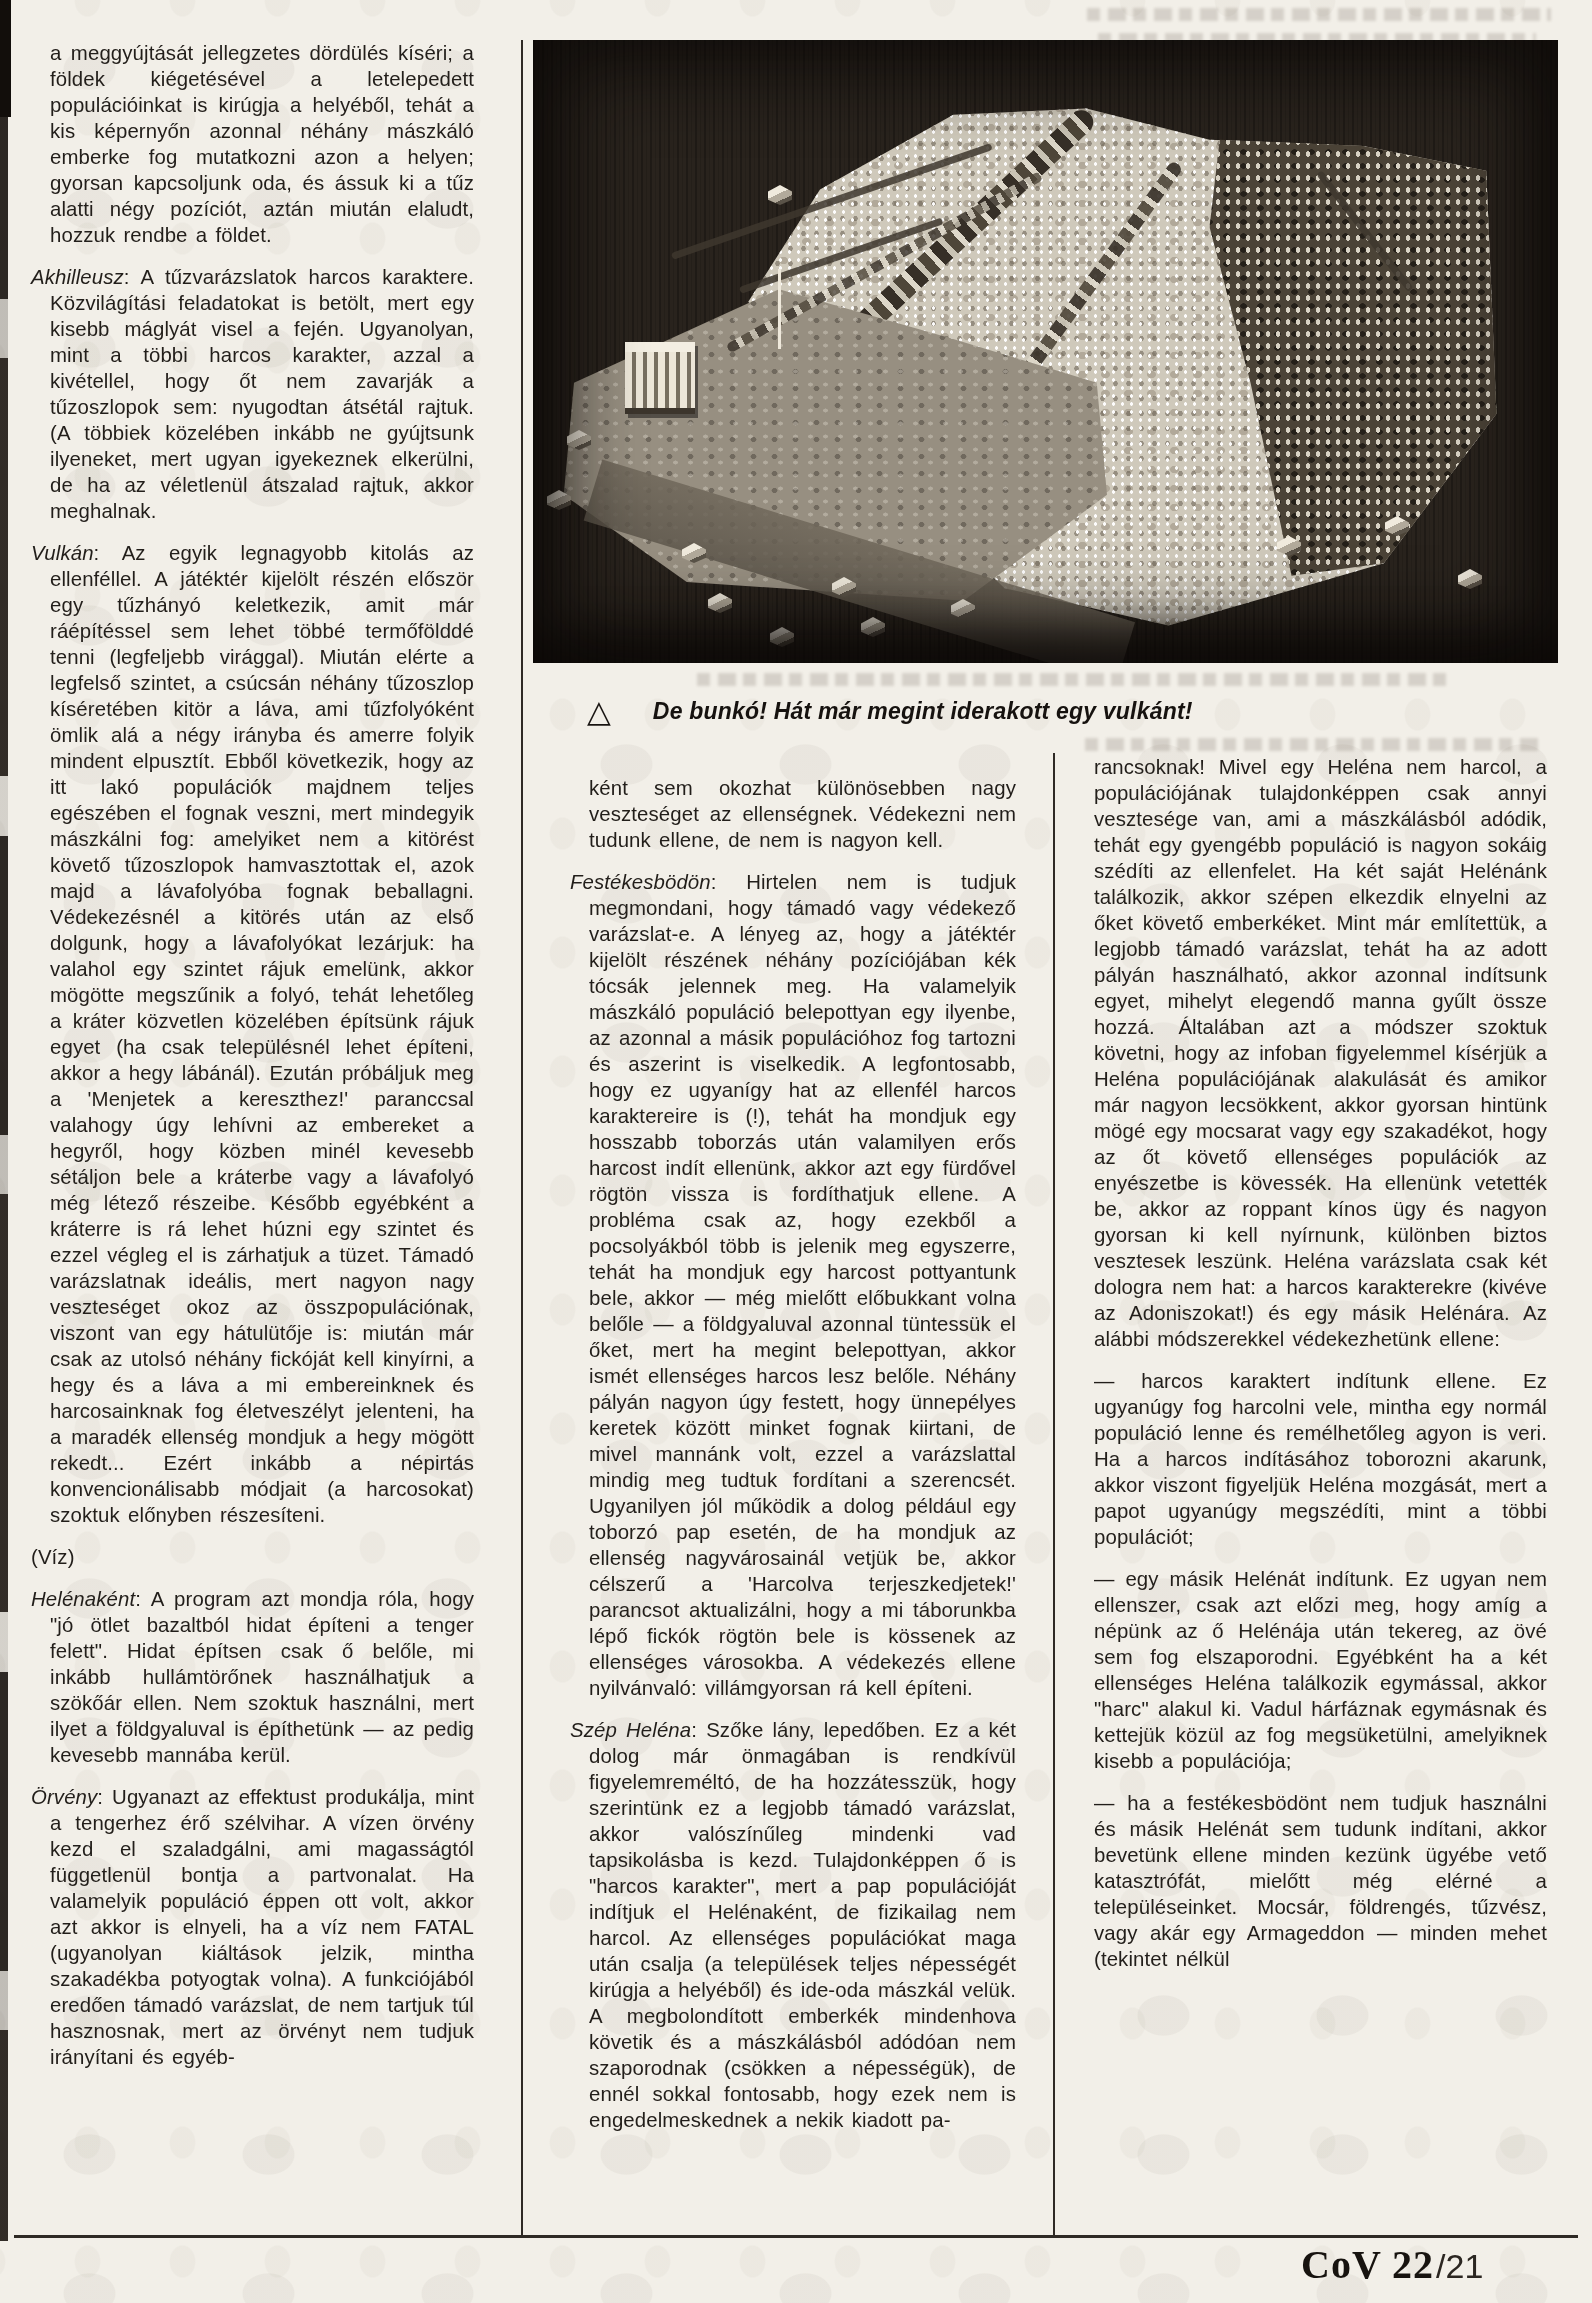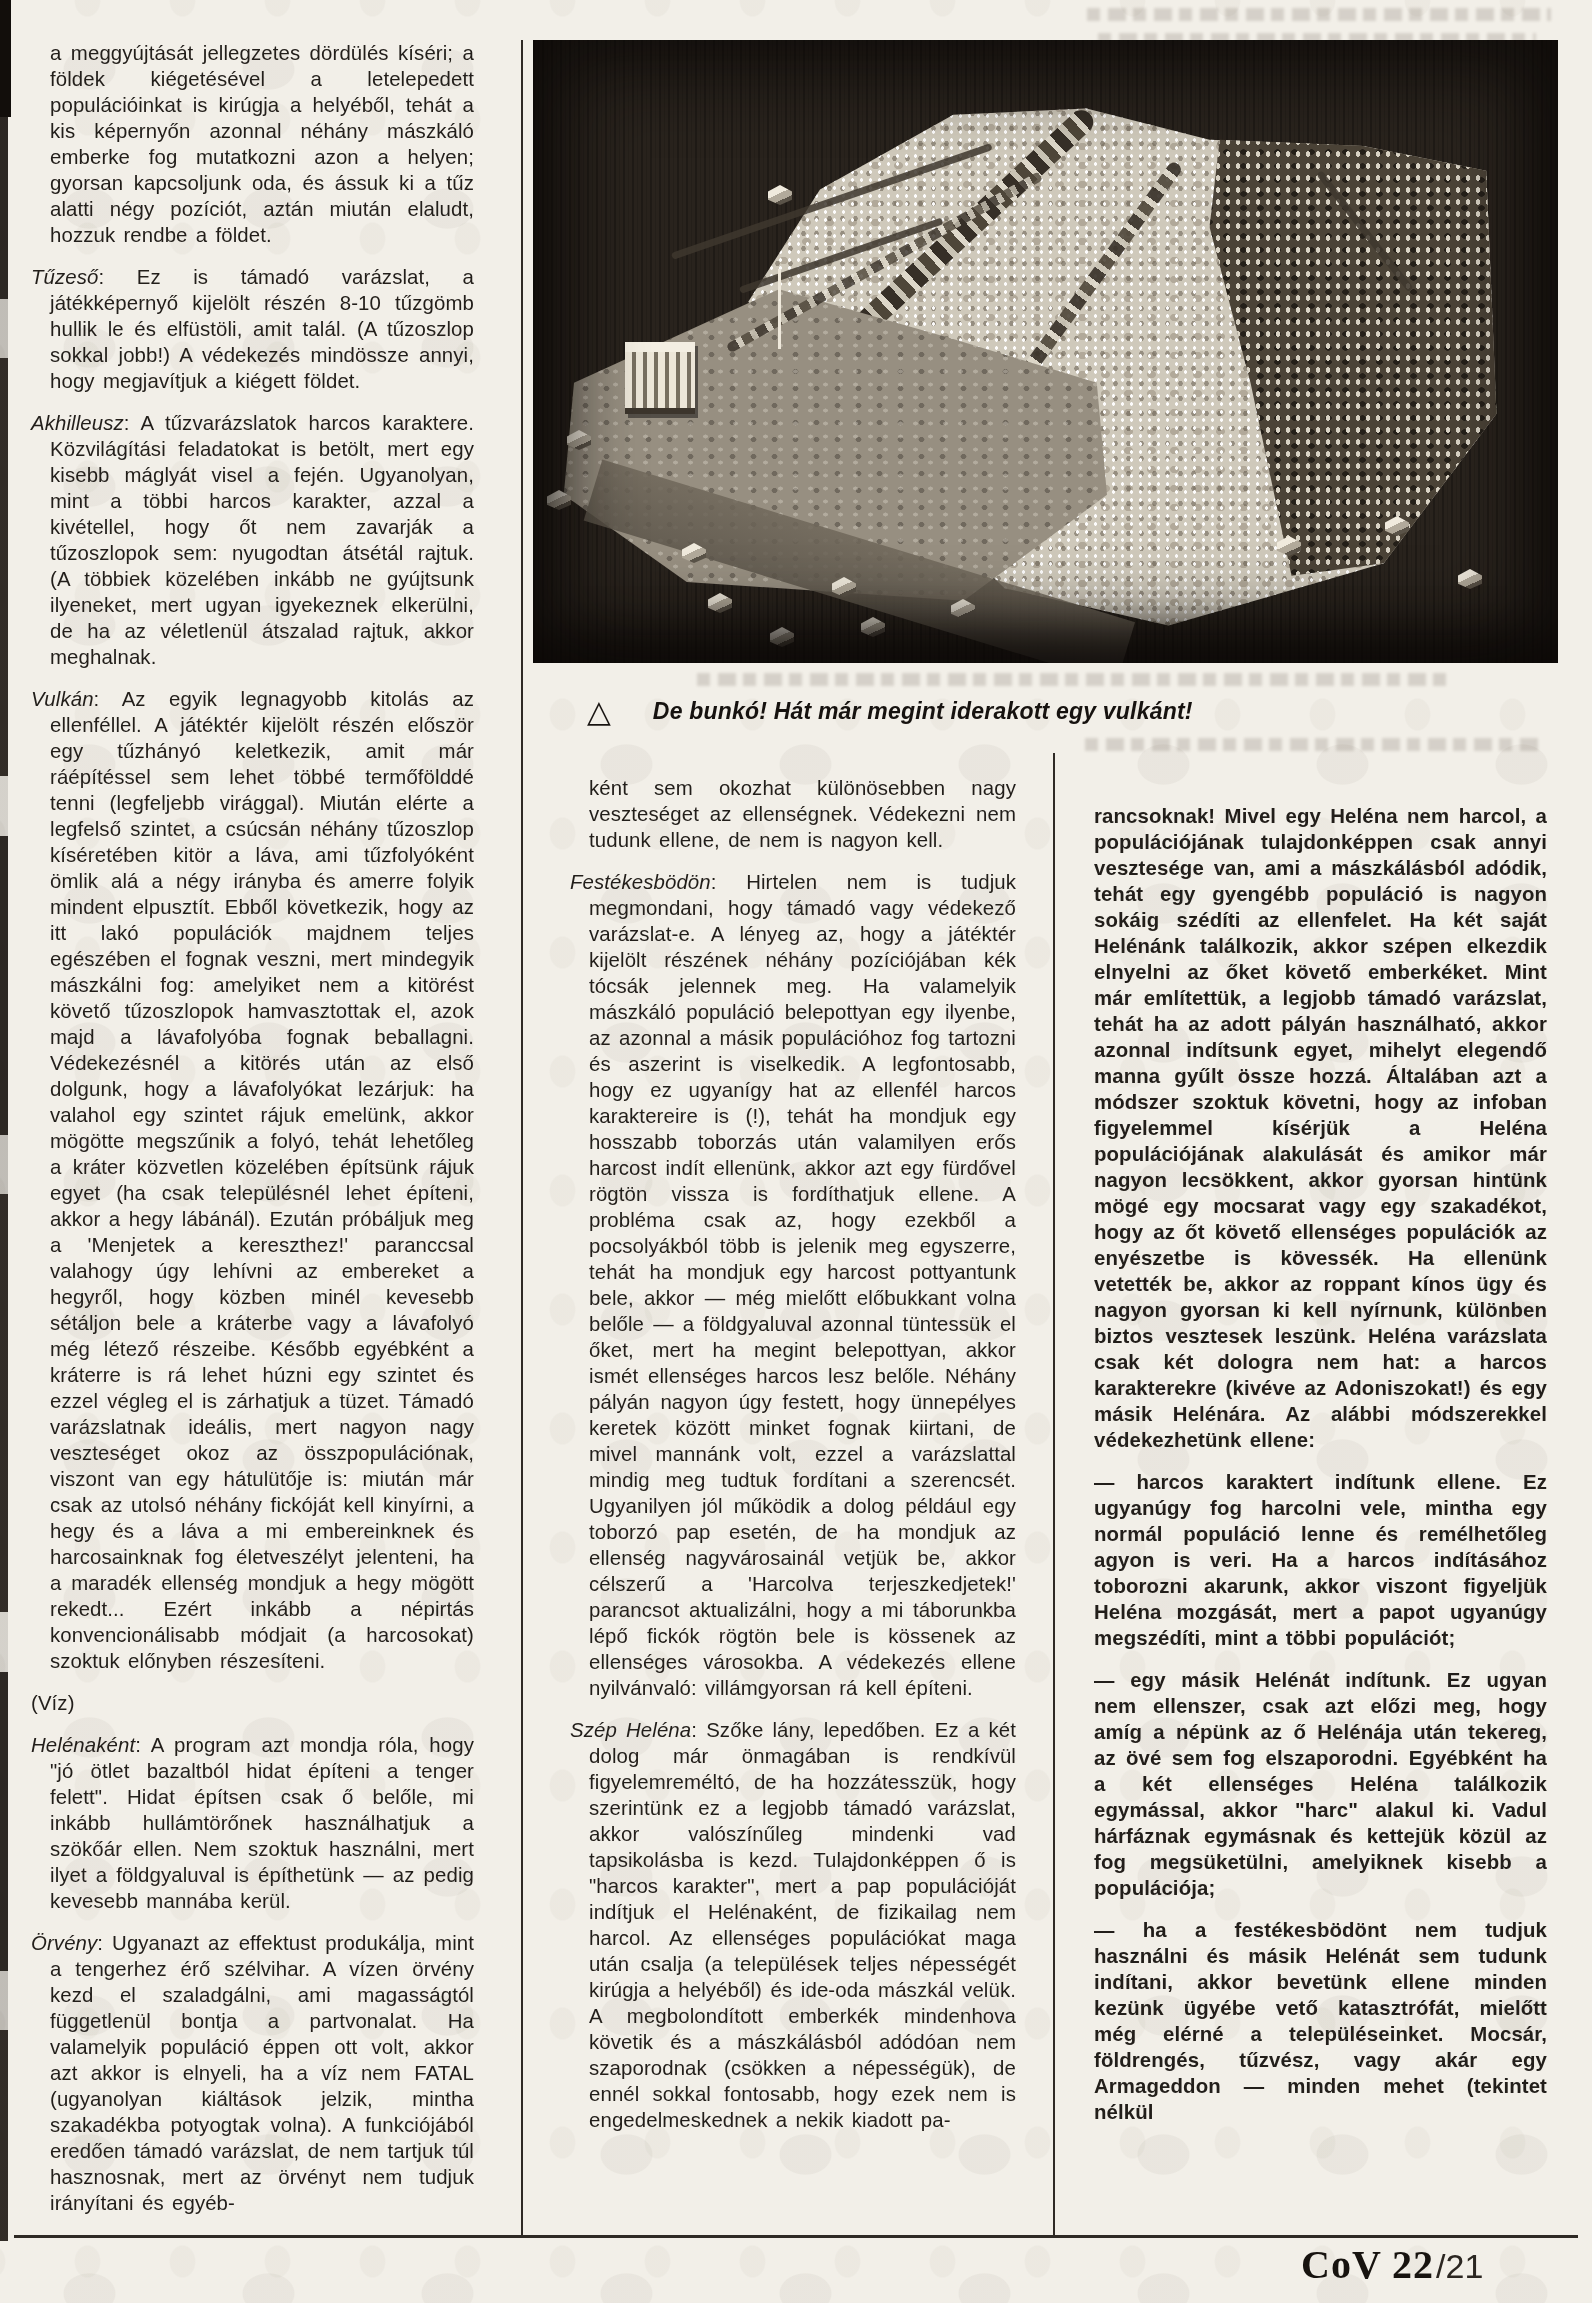--- a/index.html
+++ b/index.html
@@ -34,21 +34,21 @@
   }
   
   .col{
     position:absolute;overflow:hidden;
     font-size:20.4px;line-height:26px;
     text-align:justify;letter-spacing:0.1px;word-spacing:2.5px;
     color:#221e1a;
   }
   .col-left  {left:15px;  top:24px;  width:475px; height:2207px;}
   .col-mid   {left:554px; top:759px; width:478px; height:1475px;}
-  .col-right {left:1078px;top:787px; width:485px; height:1475px;font-weight:bold;}
+  .col-right {left:1078px;top:738px; width:485px; height:1475px;}
   .para{margin:16px;}
   .para.hang{padding-left:19px;text-indent:-19px;}
   .para.cont{padding-left:19px;text-indent:0;}
   .para.flush{padding-left:0;text-indent:0;}
   .term{font-style:italic;}
   
   .vrule{position:absolute;width:2px;background:#2f2a25;}
   .vrule1{left:521px;top:40px;height:2195px;}
   .vrule2{left:1053px;top:753px;height:1482px;}
   .hrule-bottom{position:absolute;left:14px;top:2235px;width:1564px;height:3px;background:#2f2a25;}
@@ -171,21 +171,20 @@
 <div class="caption">
   <span class="tri">△</span>
   <span class="cap-text">De bunkó! Hát már megint iderakott egy vulkánt!</span>
 </div>
 
 <div class="vrule vrule1"></div>
 <div class="vrule vrule2"></div>
 
 <div class="col col-left" id="col-left">
     <div class="para cont">a meggyújtását jellegzetes dördülés kíséri; a földek kiégetésével a letelepedett populációinkat is kirúgja a helyéből, tehát a kis képernyőn azonnal néhány mászkáló emberke fog mutatkozni azon a helyen; gyorsan kapcsoljunk oda, és ássuk ki a tűz alatti négy pozíciót, aztán miután elaludt, hozzuk rendbe a földet.</div>
-    <div class="para hang"><span class="term">Tűzeső</span>: Ez is támadó varázslat, a játékképernyő kijelölt részén 8-10 tűzgömb hullik le és elfüstöli, amit talál. (A tűzoszlop sokkal jobb!) A védekezés mindössze annyi, hogy megjavítjuk a kiégett földet.</div>
     <div class="para hang"><span class="term">Akhilleusz</span>: A tűzvarázslatok harcos karaktere. Közvilágítási feladatokat is betölt, mert egy kisebb máglyát visel a fején. Ugyanolyan, mint a többi harcos karakter, azzal a kivétellel, hogy őt nem zavarják a tűzoszlopok sem: nyugodtan átsétál rajtuk. (A többiek közelében inkább ne gyújtsunk ilyeneket, mert ugyan igyekeznek elkerülni, de ha az véletlenül átszalad rajtuk, akkor meghalnak.</div>
     <div class="para hang"><span class="term">Vulkán</span>: Az egyik legnagyobb kitolás az ellenféllel. A játéktér kijelölt részén először egy tűzhányó keletkezik, amit már ráépítéssel sem lehet többé termőfölddé tenni (legfeljebb virággal). Miután elérte a legfelső szintet, a csúcsán néhány tűzoszlop kíséretében kitör a láva, ami tűzfolyóként ömlik alá a négy irányba és amerre folyik mindent elpusztít. Ebből következik, hogy az itt lakó populációk majdnem teljes egészében el fognak veszni, mert mindegyik mászkálni fog: amelyiket nem a kitörést követő tűzoszlopok hamvasztottak el, azok majd a lávafolyóba fognak beballagni. Védekezésnél a kitörés után az első dolgunk, hogy a lávafolyókat lezárjuk: ha valahol egy szintet rájuk emelünk, akkor mögötte megszűnik a folyó, tehát lehetőleg a kráter közvetlen közelében építsünk rájuk egyet (ha csak településnél lehet építeni, akkor a hegy lábánál). Ezután próbáljuk meg a 'Menjetek a kereszthez!' paranccsal valahogy úgy lehívni az embereket a hegyről, hogy közben minél kevesebb sétáljon bele a kráterbe vagy a lávafolyó még létező részeibe. Később egyébként a kráterre is rá lehet húzni egy szintet és ezzel végleg el is zárhatjuk a tüzet. Támadó varázslatnak ideális, mert nagyon nagy veszteséget okoz az összpopulációnak, viszont van egy hátulütője is: miután már csak az utolsó néhány fickóját kell kinyírni, a hegy és a láva a mi embereinknek és harcosainknak fog életveszélyt jelenteni, ha a maradék ellenség mondjuk a hegy mögött rekedt... Ezért inkább a népirtás konvencionálisabb módjait (a harcosokat) szoktuk előnyben részesíteni.</div>
     <div class="para flush">(Víz)</div>
     <div class="para hang"><span class="term">Helénaként</span>: A program azt mondja róla, hogy "jó ötlet bazaltból hidat építeni a tenger felett". Hidat építsen csak ő belőle, mi inkább hullámtörőnek használhatjuk a szökőár ellen. Nem szoktuk használni, mert ilyet a földgyaluval is építhetünk — az pedig kevesebb mannába kerül.</div>
     <div class="para hang"><span class="term">Örvény</span>: Ugyanazt az effektust produkálja, mint a tengerhez érő szélvihar. A vízen örvény kezd el szaladgálni, ami magasságtól függetlenül bontja a partvonalat. Ha valamelyik populáció éppen ott volt, akkor azt akkor is elnyeli, ha a víz nem FATAL (ugyanolyan kiáltások jelzik, mintha szakadékba potyogtak volna). A funkciójából eredően támadó varázslat, de nem tartjuk túl hasznosnak, mert az örvényt nem tudjuk irányítani és egyéb-</div>
   </div>
 <div class="col col-mid" id="col-mid">
     <div class="para cont">ként sem okozhat különösebben nagy veszteséget az ellenségnek. Védekezni nem tudunk ellene, de nem is nagyon kell.</div>
     <div class="para hang"><span class="term">Festékesbödön</span>: Hirtelen nem is tudjuk megmondani, hogy támadó vagy védekező varázslat-e. A lényeg az, hogy a játéktér kijelölt részének néhány pozíciójában kék tócsák jelennek meg. Ha valamelyik mászkáló populáció belepottyan egy ilyenbe, az azonnal a másik populációhoz fog tartozni és aszerint is viselkedik. A legfontosabb, hogy ez ugyanígy hat az ellenfél harcos karaktereire is (!), tehát ha mondjuk egy hosszabb toborzás után valamilyen erős harcost indít ellenünk, akkor azt egy fürdővel rögtön vissza is fordíthatjuk ellene. A probléma csak az, hogy ezekből a pocsolyákból több is jelenik meg egyszerre, tehát ha mondjuk egy harcost pottyantunk bele, akkor — még mielőtt előbukkant volna belőle — a földgyaluval azonnal tüntessük el őket, mert ha megint belepottyan, akkor ismét ellenséges harcos lesz belőle. Néhány pályán nagyon úgy festett, hogy ünnepélyes keretek között minket fognak kiirtani, de mivel mannánk volt, ezzel a varázslattal mindig meg tudtuk fordítani a szerencsét. Ugyanilyen jól működik a dolog például egy toborzó pap esetén, de ha mondjuk az ellenség nagyvárosainál vetjük be, akkor célszerű a 'Harcolva terjeszkedjetek!' parancsot aktualizálni, hogy a mi táborunkba lépő fickók rögtön bele is kössenek az ellenséges városokba. A védekezés ellene nyilvánvaló: villámgyorsan rá kell építeni.</div>
     <div class="para hang"><span class="term">Szép Heléna</span>: Szőke lány, lepedőben. Ez a két dolog már önmagában is rendkívül figyelemreméltó, de ha hozzátesszük, hogy szerintünk ez a legjobb támadó varázslat, akkor valószínűleg mindenki vad tapsikolásba is kezd. Tulajdonképpen ő is "harcos karakter", mert a pap populációját indítjuk el Helénaként, de fizikailag nem harcol. Az ellenséges populációkat maga után csalja (a települések teljes népességét kirúgja a helyéből) és ide-oda mászkál velük. A megbolondított emberkék mindenhova követik és a mászkálásból adódóan nem szaporodnak (csökken a népességük), de ennél sokkal fontosabb, hogy ezek nem is engedelmeskednek a nekik kiadott pa-</div>

